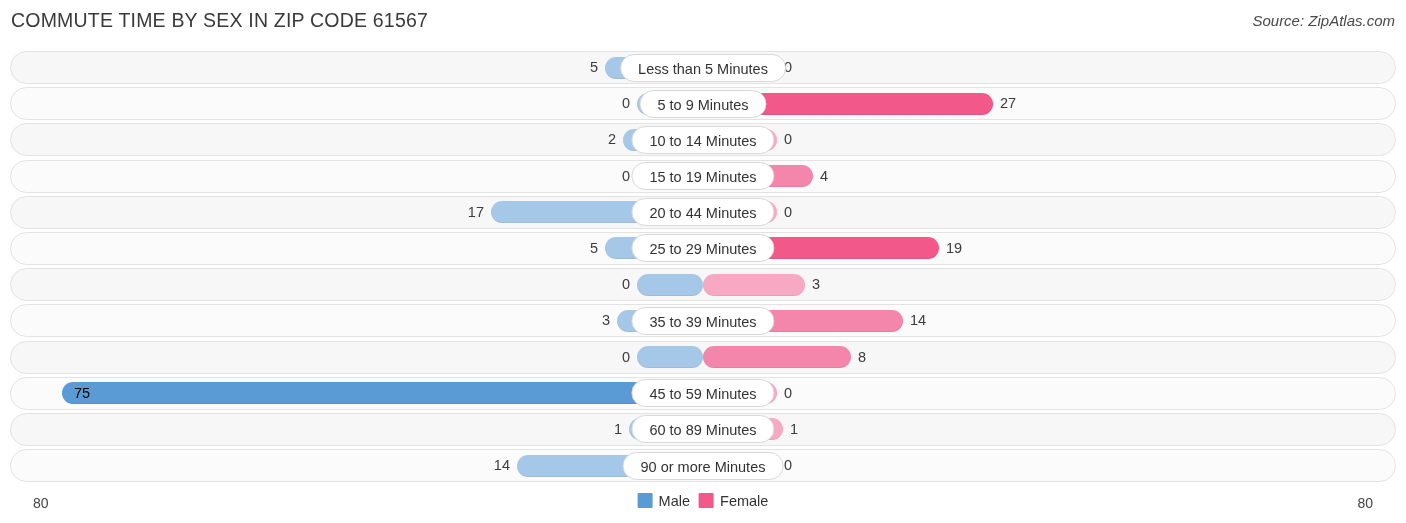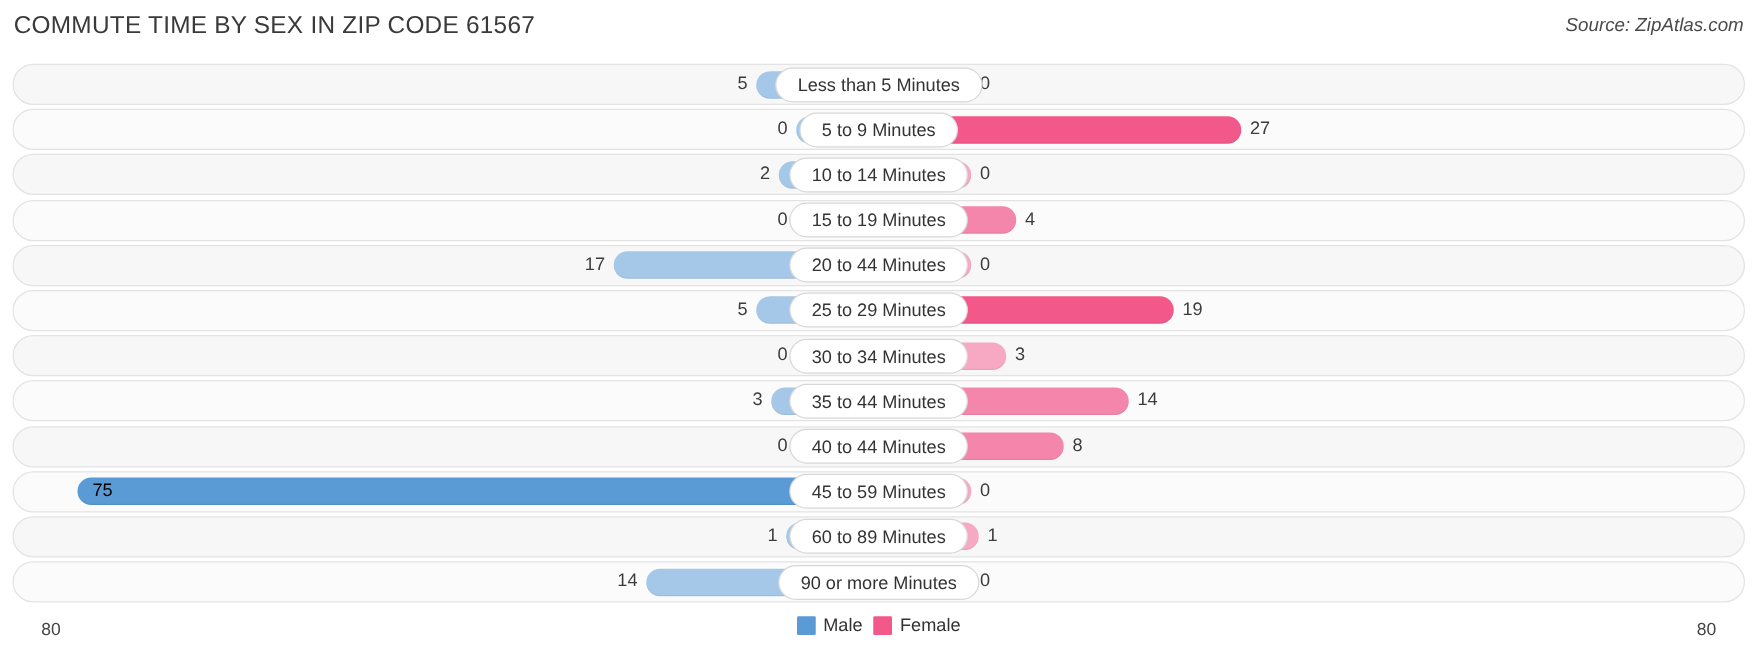--- a/index.html
+++ b/index.html
@@ -267,41 +267,39 @@
           <div class="pill">25 to 29 Minutes</div>
         </div>
       </div>
       <div class="row">
         <div class="track"></div>
         <div class="bars">
           <div class="bar male" style="width: 66px;"></div>
           <div class="bar female" style="width: 102px;"></div>
           <div class="val male-val" style="right: 776px;">0</div>
           <div class="val female-val" style="left: 812px;">3</div>
-          <div class="pill">30 to 34 Minutes</div>
         </div>
       </div>
       <div class="row alt">
         <div class="track"></div>
         <div class="bars">
           <div class="bar male" style="width: 86px;"></div>
           <div class="bar female mid" style="width: 200px;"></div>
           <div class="val male-val" style="right: 796px;">3</div>
           <div class="val female-val" style="left: 910px;">14</div>
-          <div class="pill">35 to 44 Minutes</div>
+          <div class="pill">35 to 39 Minutes</div>
         </div>
       </div>
       <div class="row">
         <div class="track"></div>
         <div class="bars">
           <div class="bar male" style="width: 66px;"></div>
           <div class="bar female mid" style="width: 148px;"></div>
           <div class="val male-val" style="right: 776px;">0</div>
           <div class="val female-val" style="left: 858px;">8</div>
-          <div class="pill">40 to 44 Minutes</div>
         </div>
       </div>
       <div class="row alt">
         <div class="track"></div>
         <div class="bars">
           <div class="bar male strong" style="width: 641px;"></div>
           <div class="bar female" style="width: 74px;"></div>
           <div class="val male-val inside" style="left: 74px;">75</div>
           <div class="val female-val" style="left: 784px;">0</div>
           <div class="pill">45 to 59 Minutes</div>

